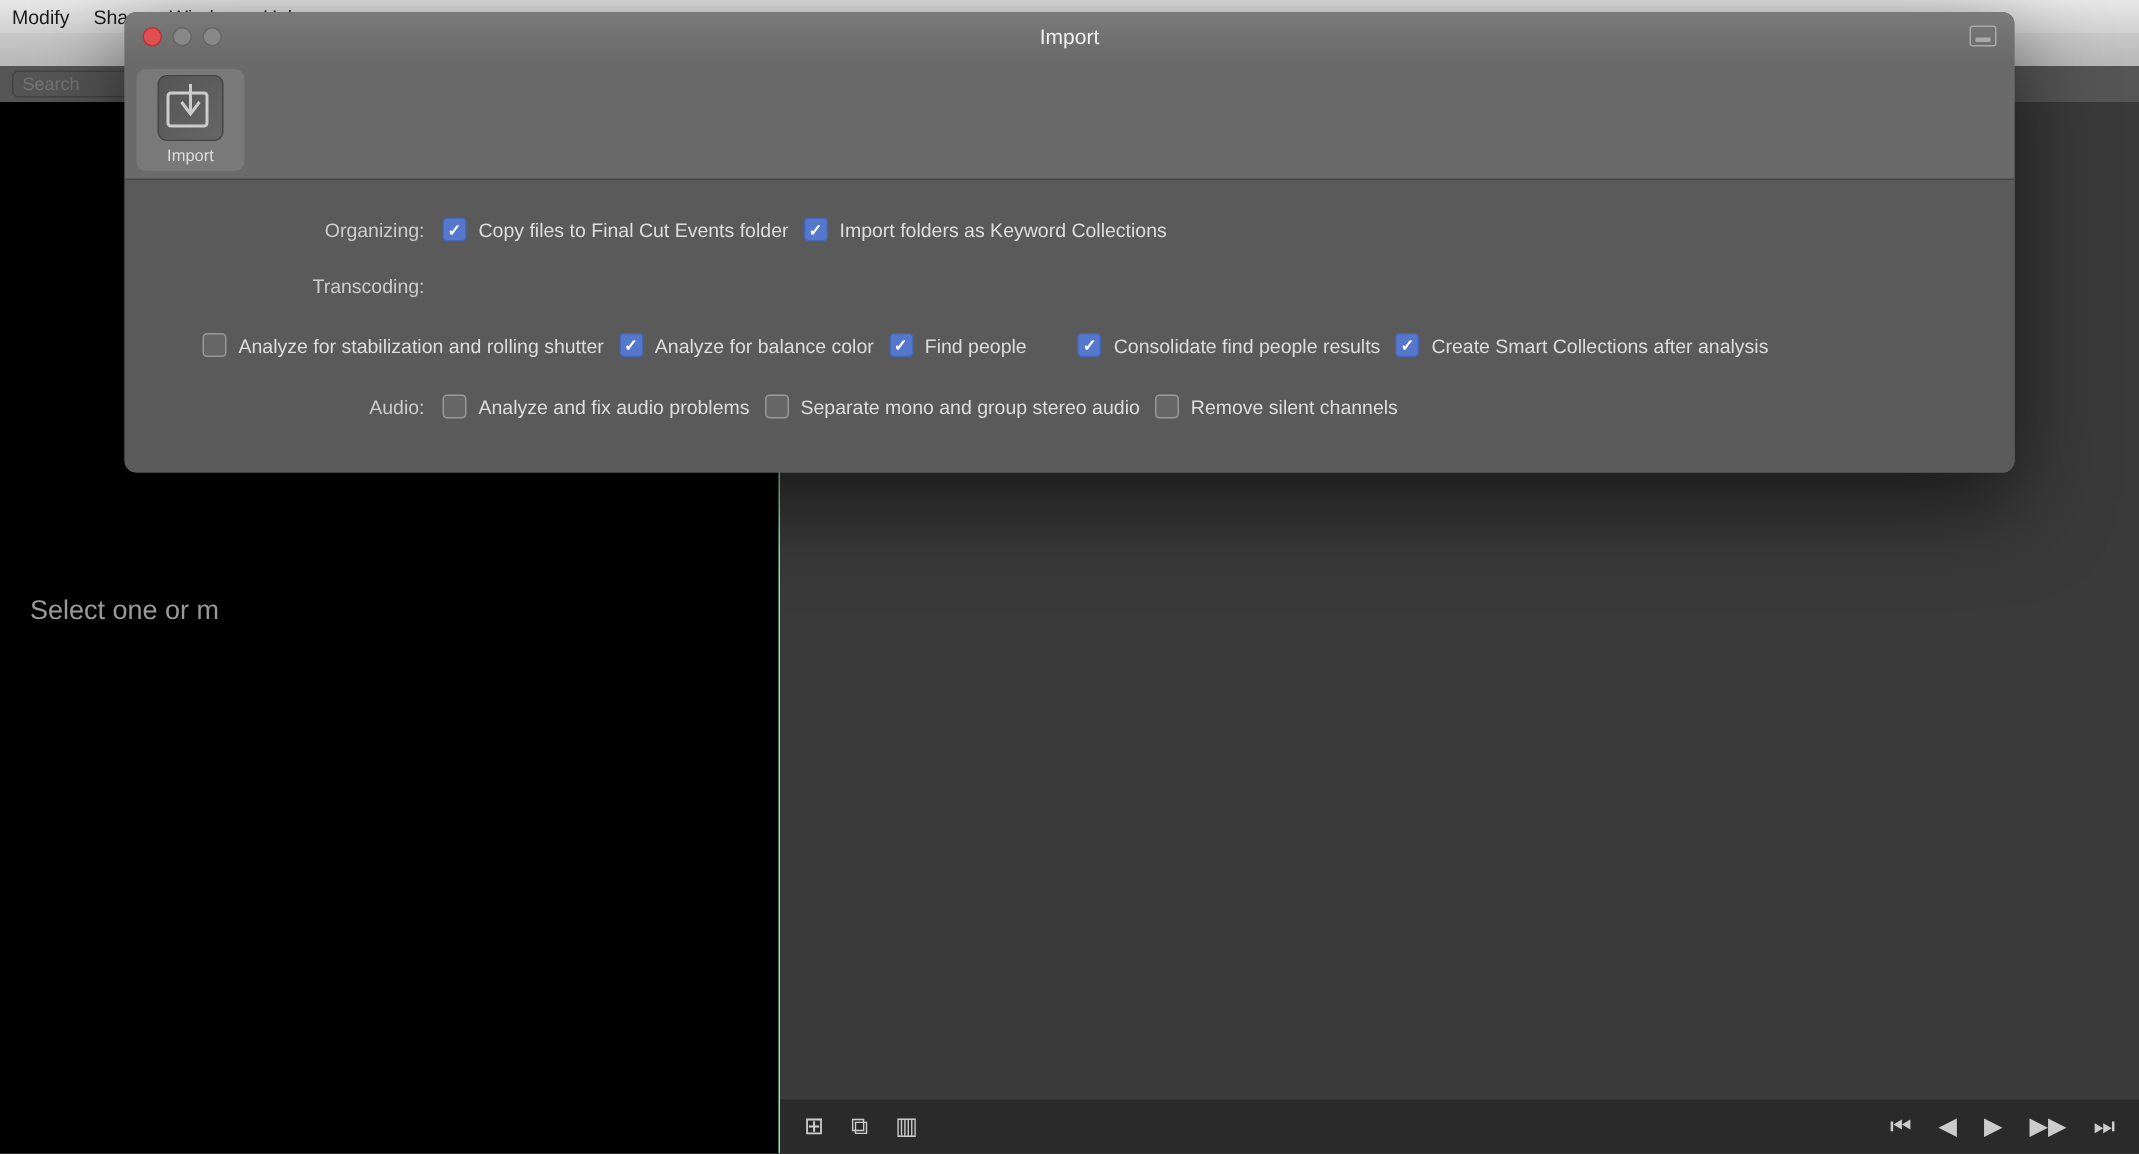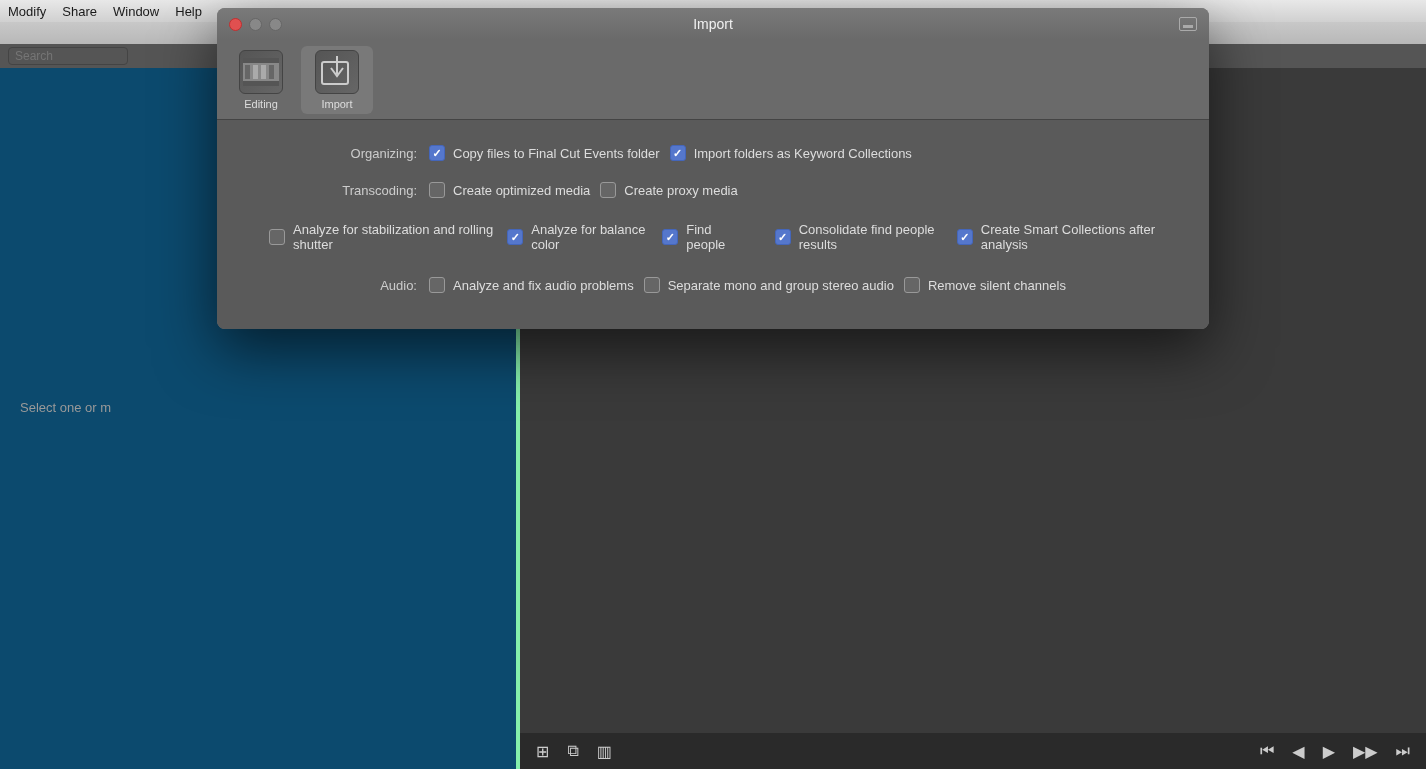--- a/index.html
+++ b/index.html
@@ -52,42 +52,42 @@
       position: absolute;
       top: 44px; left: 0; right: 0; bottom: 0;
       background: #404040;
       display: flex;
       flex-direction: row;
     }
 
     
     .left-panel {
       width: 520px;
-      background: #0c4a6e;
+      background: #000000;
       position: relative;
-      border-right: 4px solid #86efac;
+      border-right: 1px solid #86efac;
     }
 
     
     .left-top-bar {
       height: 24px;
       background: #555;
       display: flex;
       align-items: center;
       padding: 0 8px;
     }
 
     
     .select-text {
       position: absolute;
       top: 50%;
       left: 20px;
       transform: translateY(-50%);
       color: #999;
-      font-size: 13px;
+      font-size: 18px;
     }
 
     
     .right-panel {
       flex: 1;
       background: #3a3a3a;
       display: flex;
       flex-direction: column;
     }
 
@@ -136,21 +136,21 @@
       position: absolute;
       top: 0; left: 0; right: 0; bottom: 0;
       display: flex;
       align-items: flex-start;
       justify-content: center;
       padding-top: 8px;
       z-index: 100;
     }
 
     .dialog {
-      width: 992px;
+      width: 1260px;
       background: #737373;
       border-radius: 8px;
       box-shadow: 0 20px 60px rgba(0,0,0,0.6);
       overflow: hidden;
     }
 
     
     .dialog-titlebar {
       background: linear-gradient(to bottom, #7a7a7a, #6a6a6a);
       height: 32px;
@@ -389,34 +389,20 @@
         <div class="wc-max"></div>
       </div>
       <span class="dialog-title">Import</span>
       <div class="dialog-collapse">
         <div class="dialog-collapse-bar"></div>
       </div>
     </div>
 
     <div class="dialog-toolbar">
 
-      <div class="toolbar-tab">
-        <div class="toolbar-tab-icon editing-icon">
-          <svg width="36" height="28" viewBox="0 0 36 28">
-            <rect x="0" y="0" width="36" height="28" rx="2" fill="#888"></rect>
-            <rect x="0" y="0" width="36" height="5" fill="#555"></rect>
-            <rect x="0" y="23" width="36" height="5" fill="#555"></rect>
-            <rect x="2" y="7" width="5" height="14" fill="#666"></rect>
-            <rect x="10" y="7" width="5" height="14" fill="#aaa"></rect>
-            <rect x="18" y="7" width="5" height="14" fill="#aaa"></rect>
-            <rect x="26" y="7" width="5" height="14" fill="#666"></rect>
-          </svg>
-        </div>
-        <span class="toolbar-tab-label">Editing</span>
-      </div>
 
 
       <div class="toolbar-tab" style="background:rgba(255,255,255,0.1);">
         <div class="toolbar-tab-icon import-icon">
           <svg width="36" height="32" viewBox="0 0 36 32">
             <rect x="3" y="6" width="26" height="22" rx="2" fill="none" stroke="#ccc" stroke-width="2"></rect>
             <line x1="18" y1="0" x2="18" y2="18" stroke="#ccc" stroke-width="2"></line>
             <polyline points="12,12 18,20 24,12" fill="none" stroke="#ccc" stroke-width="2"></polyline>
           </svg>
         </div>
@@ -436,30 +422,20 @@
           </div>
           <div class="checkbox-row">
             <div class="cb checked"></div>
             <span class="cb-label">Import folders as Keyword Collections</span>
           </div>
         </div>
       </div>
 
       <div class="section section-divider">
         <div class="section-label">Transcoding:</div>
-        <div class="section-content">
-          <div class="checkbox-row">
-            <div class="cb"></div>
-            <span class="cb-label">Create optimized media</span>
-          </div>
-          <div class="checkbox-row">
-            <div class="cb"></div>
-            <span class="cb-label">Create proxy media</span>
-          </div>
-        </div>
       </div>
 
       <div class="section section-divider">
         <div class="section-content">
           <div class="checkbox-row">
             <div class="cb"></div>
             <span class="cb-label">Analyze for stabilization and rolling shutter</span>
           </div>
           <div class="checkbox-row">
             <div class="cb checked"></div>

